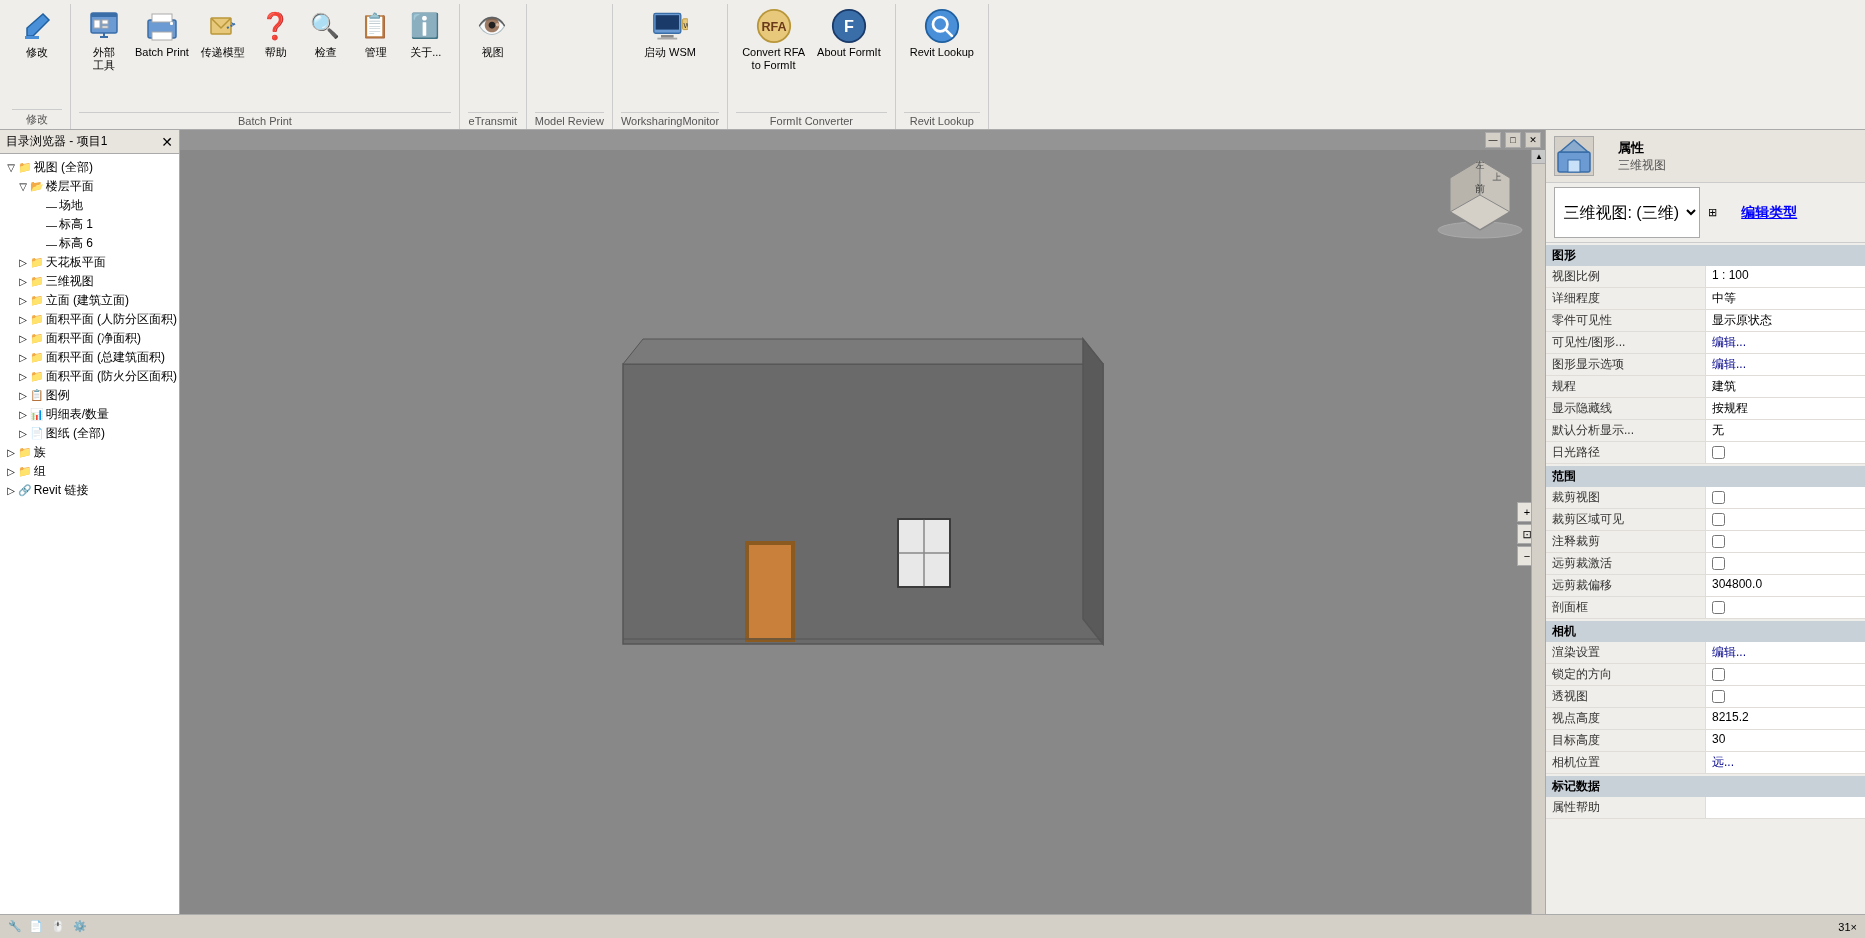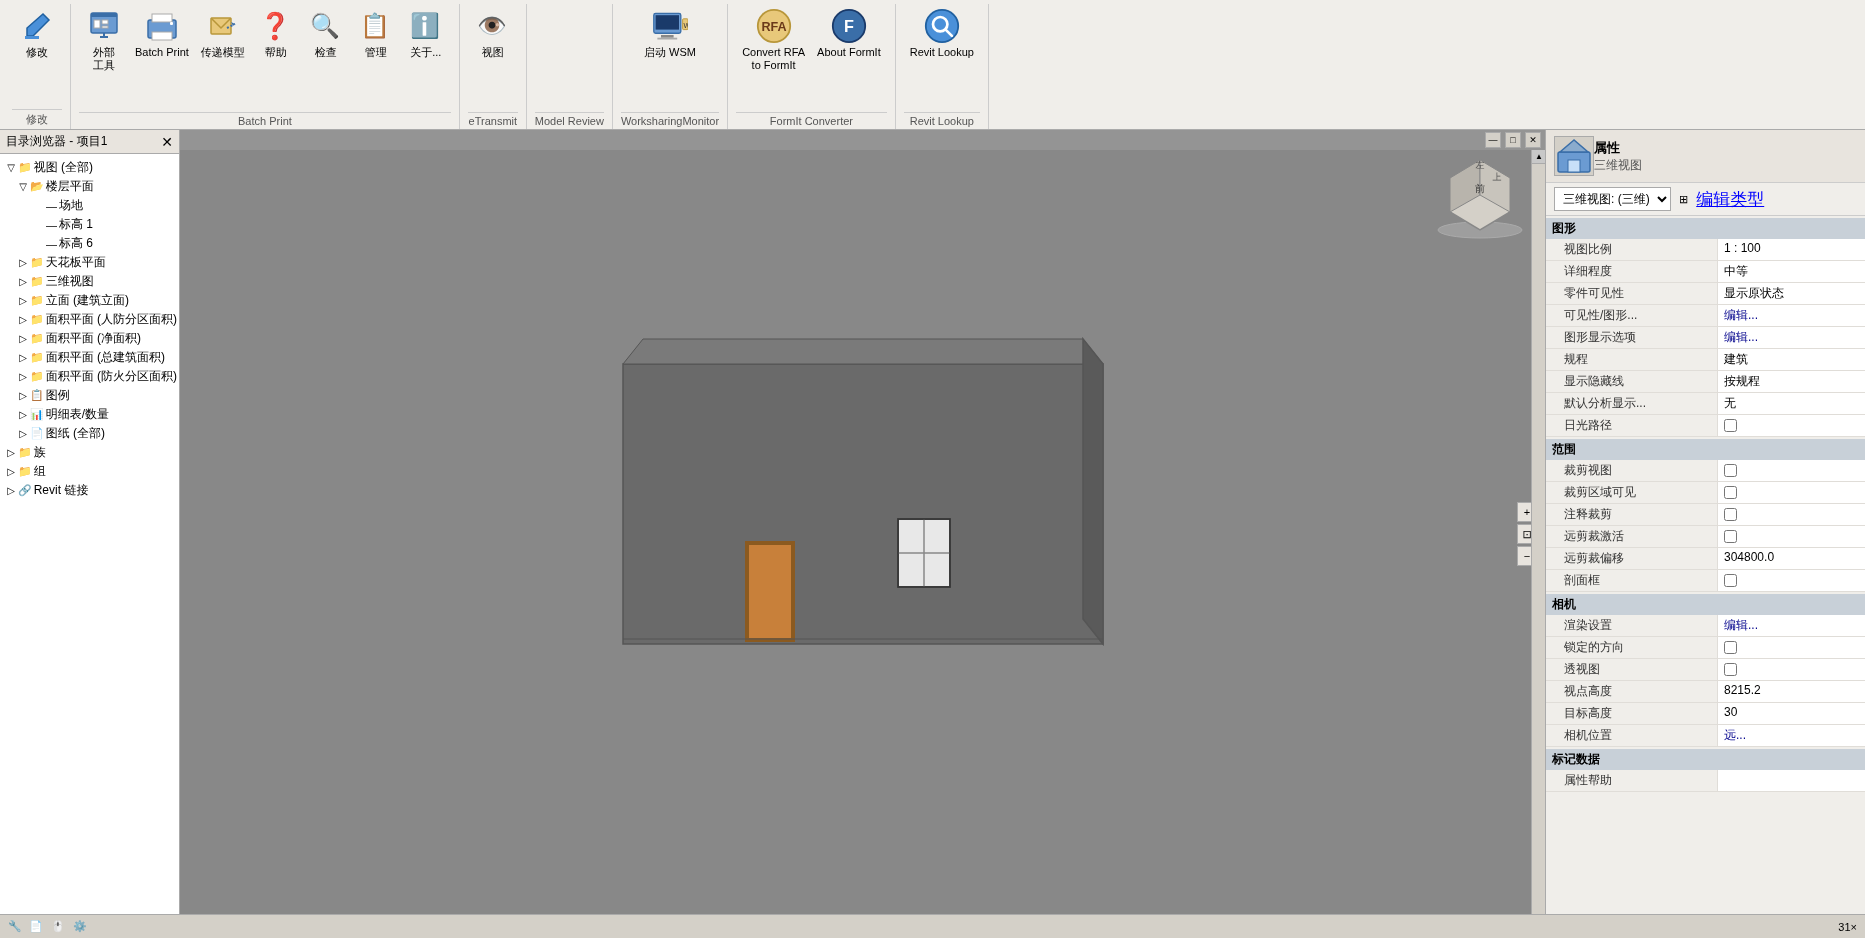--- a/index.html
+++ b/index.html
@@ -41,27 +41,27 @@
     
     .nav-cube { position: absolute; top: 10px; right: 10px; width: 110px; height: 110px; }
     .nav-cube-svg { width: 110px; height: 110px; }
 
     
     .viewport-titlebar { position: absolute; top: 0; right: 0; left: 0; height: 20px; background: rgba(255,255,255,0.1); display: flex; align-items: center; justify-content: flex-end; gap: 4px; padding-right: 4px; }
     .viewport-ctrl { width: 16px; height: 16px; background: #d4d0c8; border: 1px solid #aaa; cursor: pointer; display: flex; align-items: center; justify-content: center; font-size: 9px; }
 
     
     .properties { width: 320px; min-width: 320px; background: #f0eeea; border-left: 1px solid #aaa; display: flex; flex-direction: column; overflow-y: auto; }
-    .prop-header { padding: 6px 8px; background: #e8e4de; border-bottom: 1px solid #ccc; display: flex; align-items: center; gap: 0; }
+    .prop-header { padding: 6px 8px; background: #e8e4de; border-bottom: 1px solid #ccc; display: flex; align-items: center; gap: 24px; }
     .prop-header-icon { width: 40px; height: 40px; background: #d4d0c8; border: 1px solid #aaa; display: flex; align-items: center; justify-content: center; font-size: 24px; }
     .prop-view-selector { display: flex; align-items: center; gap: 4px; padding: 4px 8px; border-bottom: 1px solid #ccc; }
-    .prop-view-select { font-size: 12px; border: 1px solid #aaa; background: #fff; padding: 3px 4px; }
+    .prop-view-select { font-size: 16px; border: 1px solid #aaa; background: #fff; padding: 15px 4px; text-align: right; }
     .prop-section { background: #c8d0d8; padding: 2px 6px; font-size: 12px; font-weight: bold; margin-top: 2px; }
     .prop-row { display: flex; border-bottom: 1px solid #e0ddd8; }
-    .prop-label { flex: 1; padding: 2px 18px; font-size: 12px; color: #333; background: #f0eeea; border-right: 1px solid #e0ddd8; }
+    .prop-label { flex: 1; padding: 2px 6px; font-size: 12px; color: #333; background: #f0eeea; border-right: 1px solid #e0ddd8; }
     .prop-value { flex: 1; padding: 2px 6px; font-size: 12px; background: #fff; }
     .prop-value.link { color: #00008b; cursor: pointer; }
 
     
     .statusbar { position: fixed; bottom: 0; left: 0; right: 0; height: 24px; background: #d4d0c8; border-top: 1px solid #aaa; display: flex; align-items: center; padding: 0 8px; font-size: 11px; gap: 8px; }
 
     .expand-icon { font-size: 9px; }
 
     .checkbox-cell { display: flex; align-items: center; }
     input[type=checkbox] { margin: 0; }
@@ -440,21 +440,21 @@
         <div style="font-size:13px;font-weight:bold;">属性</div>
         <div style="font-size:12px;color:#555;">三维视图</div>
       </div>
     </div>
 
     <div class="prop-view-selector">
       <select class="prop-view-select">
         <option>三维视图: (三维)</option>
       </select>
       <span style="margin-left:4px;font-size:11px;cursor:pointer;">⊞</span>
-      <span style="margin-left:4px;font-size:17px;color:#00f;cursor:pointer;text-decoration:underline;">编辑类型</span>
+      <span style="margin-left:20px;font-size:14px;color:#00f;cursor:pointer;text-decoration:underline;font-weight:bold;">编辑类型</span>
     </div>
 
     <div class="prop-section">图形</div>
     <div class="prop-row">
       <span class="prop-label">视图比例</span>
       <span class="prop-value">1 : 100</span>
     </div>
     <div class="prop-row">
       <span class="prop-label">详细程度</span>
       <span class="prop-value">中等</span>

